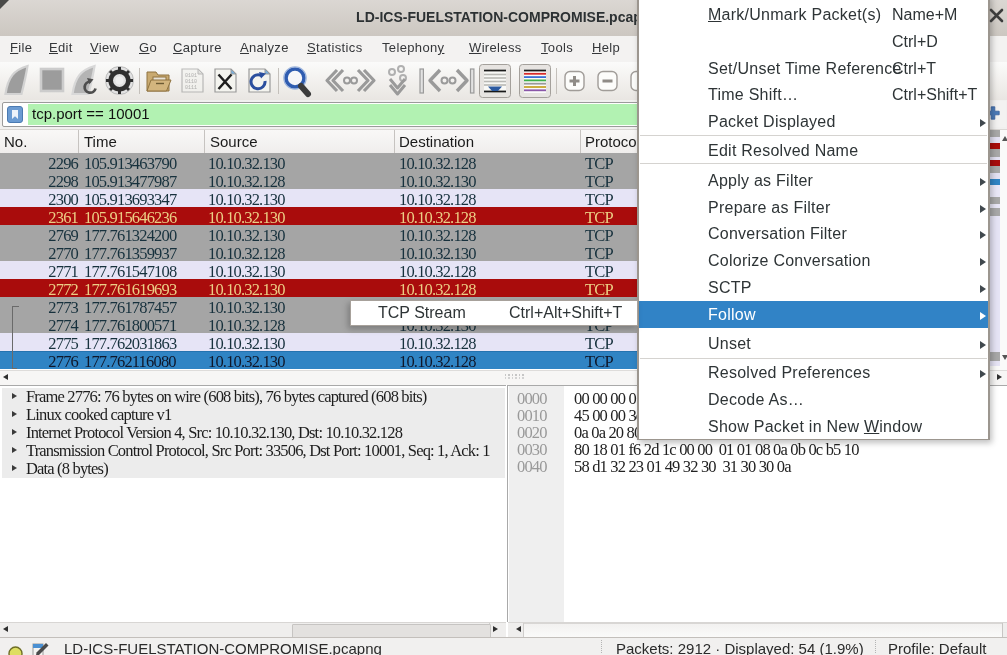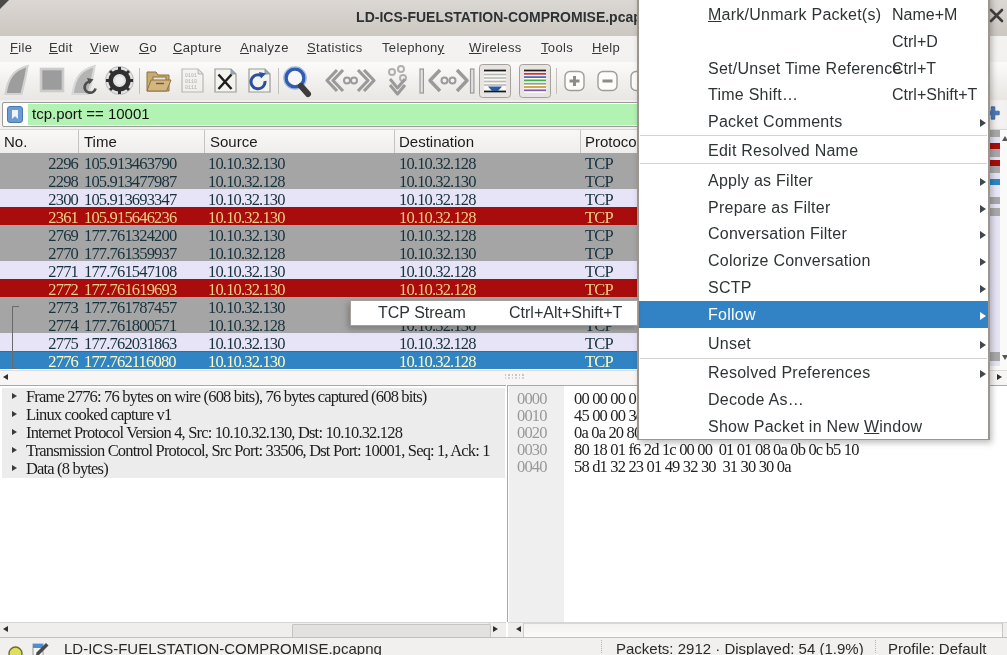--- a/index.html
+++ b/index.html
@@ -32,21 +32,21 @@
   .hlab{position:absolute;top:3px;font-size:15px;color:#1a1a1a;}
   .hsep{position:absolute;top:0;width:1px;height:23px;background:#c6c3c0;}
   
   #rows{left:0;top:153px;width:1007px;height:216px;}
   .prow{position:absolute;left:0;width:1007px;height:18px;line-height:18px;}
   .drow{line-height:18px;}
   .hxrow{line-height:17px;}
   .rg{background:#a5a5a5;color:#17313d;}
   .rl{background:#e6e4f6;color:#17313d;}
   .rr{background:#a90c0c;color:#ecce85;}
-  .rb{background:#3084c4;color:#fef9c3;}
+  .rb{background:#3084c4;color:#0f172a;}
   .cnum{position:absolute;left:0;top:2px;width:78px;text-align:right;}
   .ctime{position:absolute;left:84px;top:2px;}
   .csrc{position:absolute;left:208px;top:2px;}
   .cdst{position:absolute;left:399px;top:2px;}
   .cpro{position:absolute;left:585px;top:2px;}
   
   #plhs{left:0;top:370px;width:1007px;height:14px;background:#f7f6f5;border-top:1px solid #dedcda;}
   .tl{position:absolute;width:0;height:0;border-top:3.5px solid transparent;border-bottom:3.5px solid transparent;border-right:5px solid #2f2f2f;}
   .tr{position:absolute;width:0;height:0;border-top:3.5px solid transparent;border-bottom:3.5px solid transparent;border-left:5px solid #2f2f2f;}
   #vscroll{left:989px;top:130px;width:18px;height:240px;background:#fafaf9;}
@@ -315,21 +315,21 @@
       </div>
       <div class="ci" style="top:59.5px">
         <span class="cit">Set/Unset Time Reference</span>
         <span class="cis">Ctrl+T</span>
       </div>
       <div class="ci" style="top:86px">
         <span class="cit">Time Shift…</span>
         <span class="cis">Ctrl+Shift+T</span>
       </div>
       <div class="ci" style="top:112.7px">
-        <span class="cit">Packet Comments</span>
+        <span class="cit">Packet Displayed</span>
         <span class="carr"></span>
       </div>
       <div class="ci" style="top:141.5px">
         <span class="cit">Edit Resolved Name</span>
       </div>
       <div class="ci" style="top:171.5px">
         <span class="cit">Apply as Filter</span>
         <span class="carr"></span>
       </div>
       <div class="ci" style="top:198.5px">

